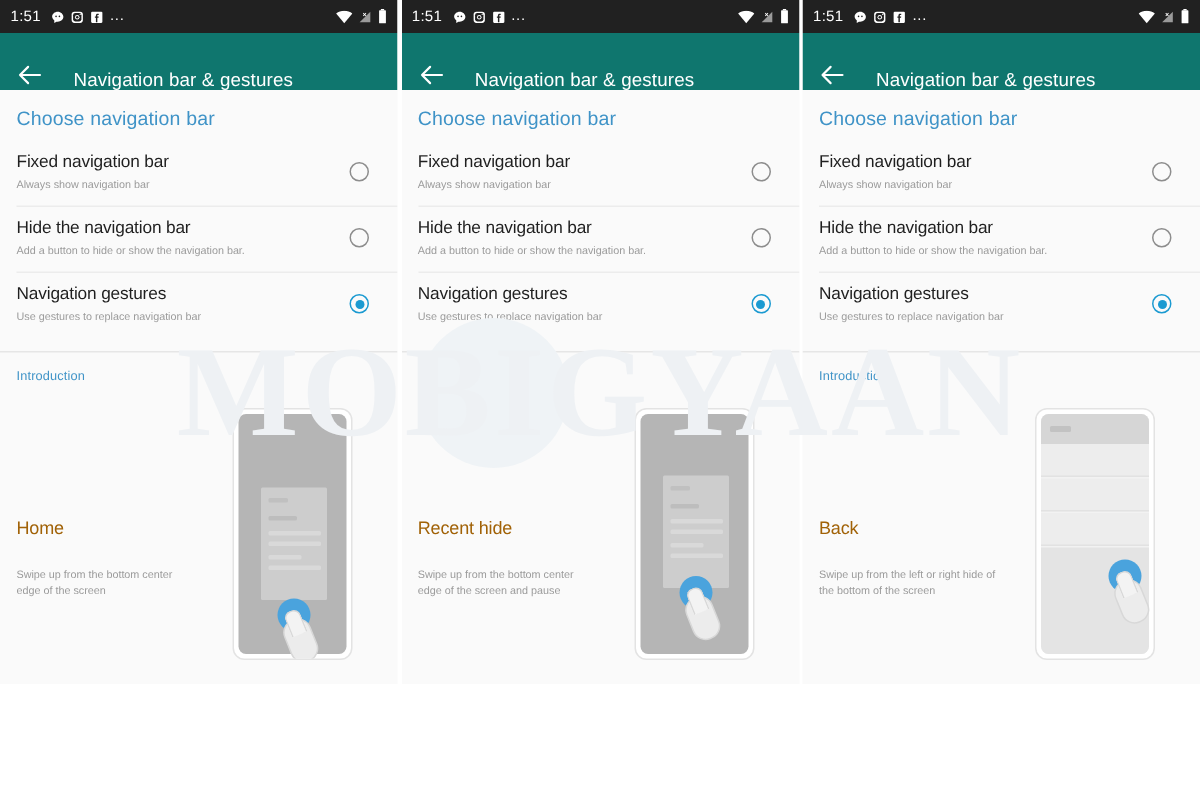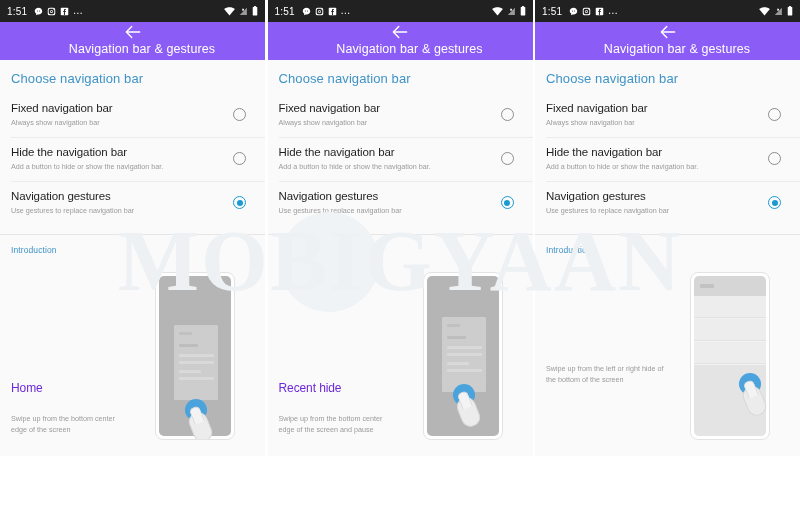--- a/index.html
+++ b/index.html
@@ -36,25 +36,24 @@
   .sb-time { font-size: 10px; letter-spacing: .2px; }
   .sb-left-icons { display: flex; align-items: center; gap: 4px; margin-left: 7px; }
   .sb-spacer { flex: 1 1 auto; }
   .sb-right-icons { display: flex; align-items: center; gap: 4px; }
   .sb-ico { display: block; }
   .sb-dots { font-size: 10px; color: #ffffff; line-height: 6px; letter-spacing: 0.5px; }
 
   
   .appbar {
     height: 38px;
-    background: #8b5cf6;
+    background: #0f766e;
     display: flex;
-    align-items: center;
+    align-items: flex-end;
     padding: 0 10px;
-    flex-direction: column;
   }
   .back-ico { width: 20px; height: 20px; flex: 0 0 20px; }
   .appbar-title {
     color: #ffffff;
     font-size: 12.5px;
     margin-left: 19px;
     letter-spacing: .1px;
     white-space: nowrap;
   }
 
@@ -133,23 +132,22 @@
     display: flex;
     padding: 0 11px;
     height: 230px;
   }
   .intro-copy {
     width: 135px;
     padding-top: 90px;
   }
   .intro-title {
     font-size: 12px;
-    color: #6d28d9;
+    color: #a16207;
     letter-spacing: -.1px;
-    margin-top: 36px;
   }
   .intro-desc {
     font-size: 7.2px;
     color: #9b9b9b;
     line-height: 10.5px;
     margin-top: 19px;
     max-width: 120px;
   }
 
   
@@ -557,20 +555,21 @@
         </div>
         <div class="radio checked"></div>
       </div>
 
       <div class="divider-strong"></div>
 
       <div class="intro">
         <div class="intro-head">Introduction</div>
         <div class="intro-body">
           <div class="intro-copy">
+            <div class="intro-title">Back</div>
             <div class="intro-desc">Swipe up from the left or right hide of the bottom of the screen</div>
           </div>
           <div class="phone-wrap">
             <div class="phone">
               <div class="screen-white">
                 <div class="lv-header">
                   <span class="lv-header-bar"></span>
                 </div>
                 <div class="lv-row r1"></div>
                 <div class="lv-row r2"></div>

